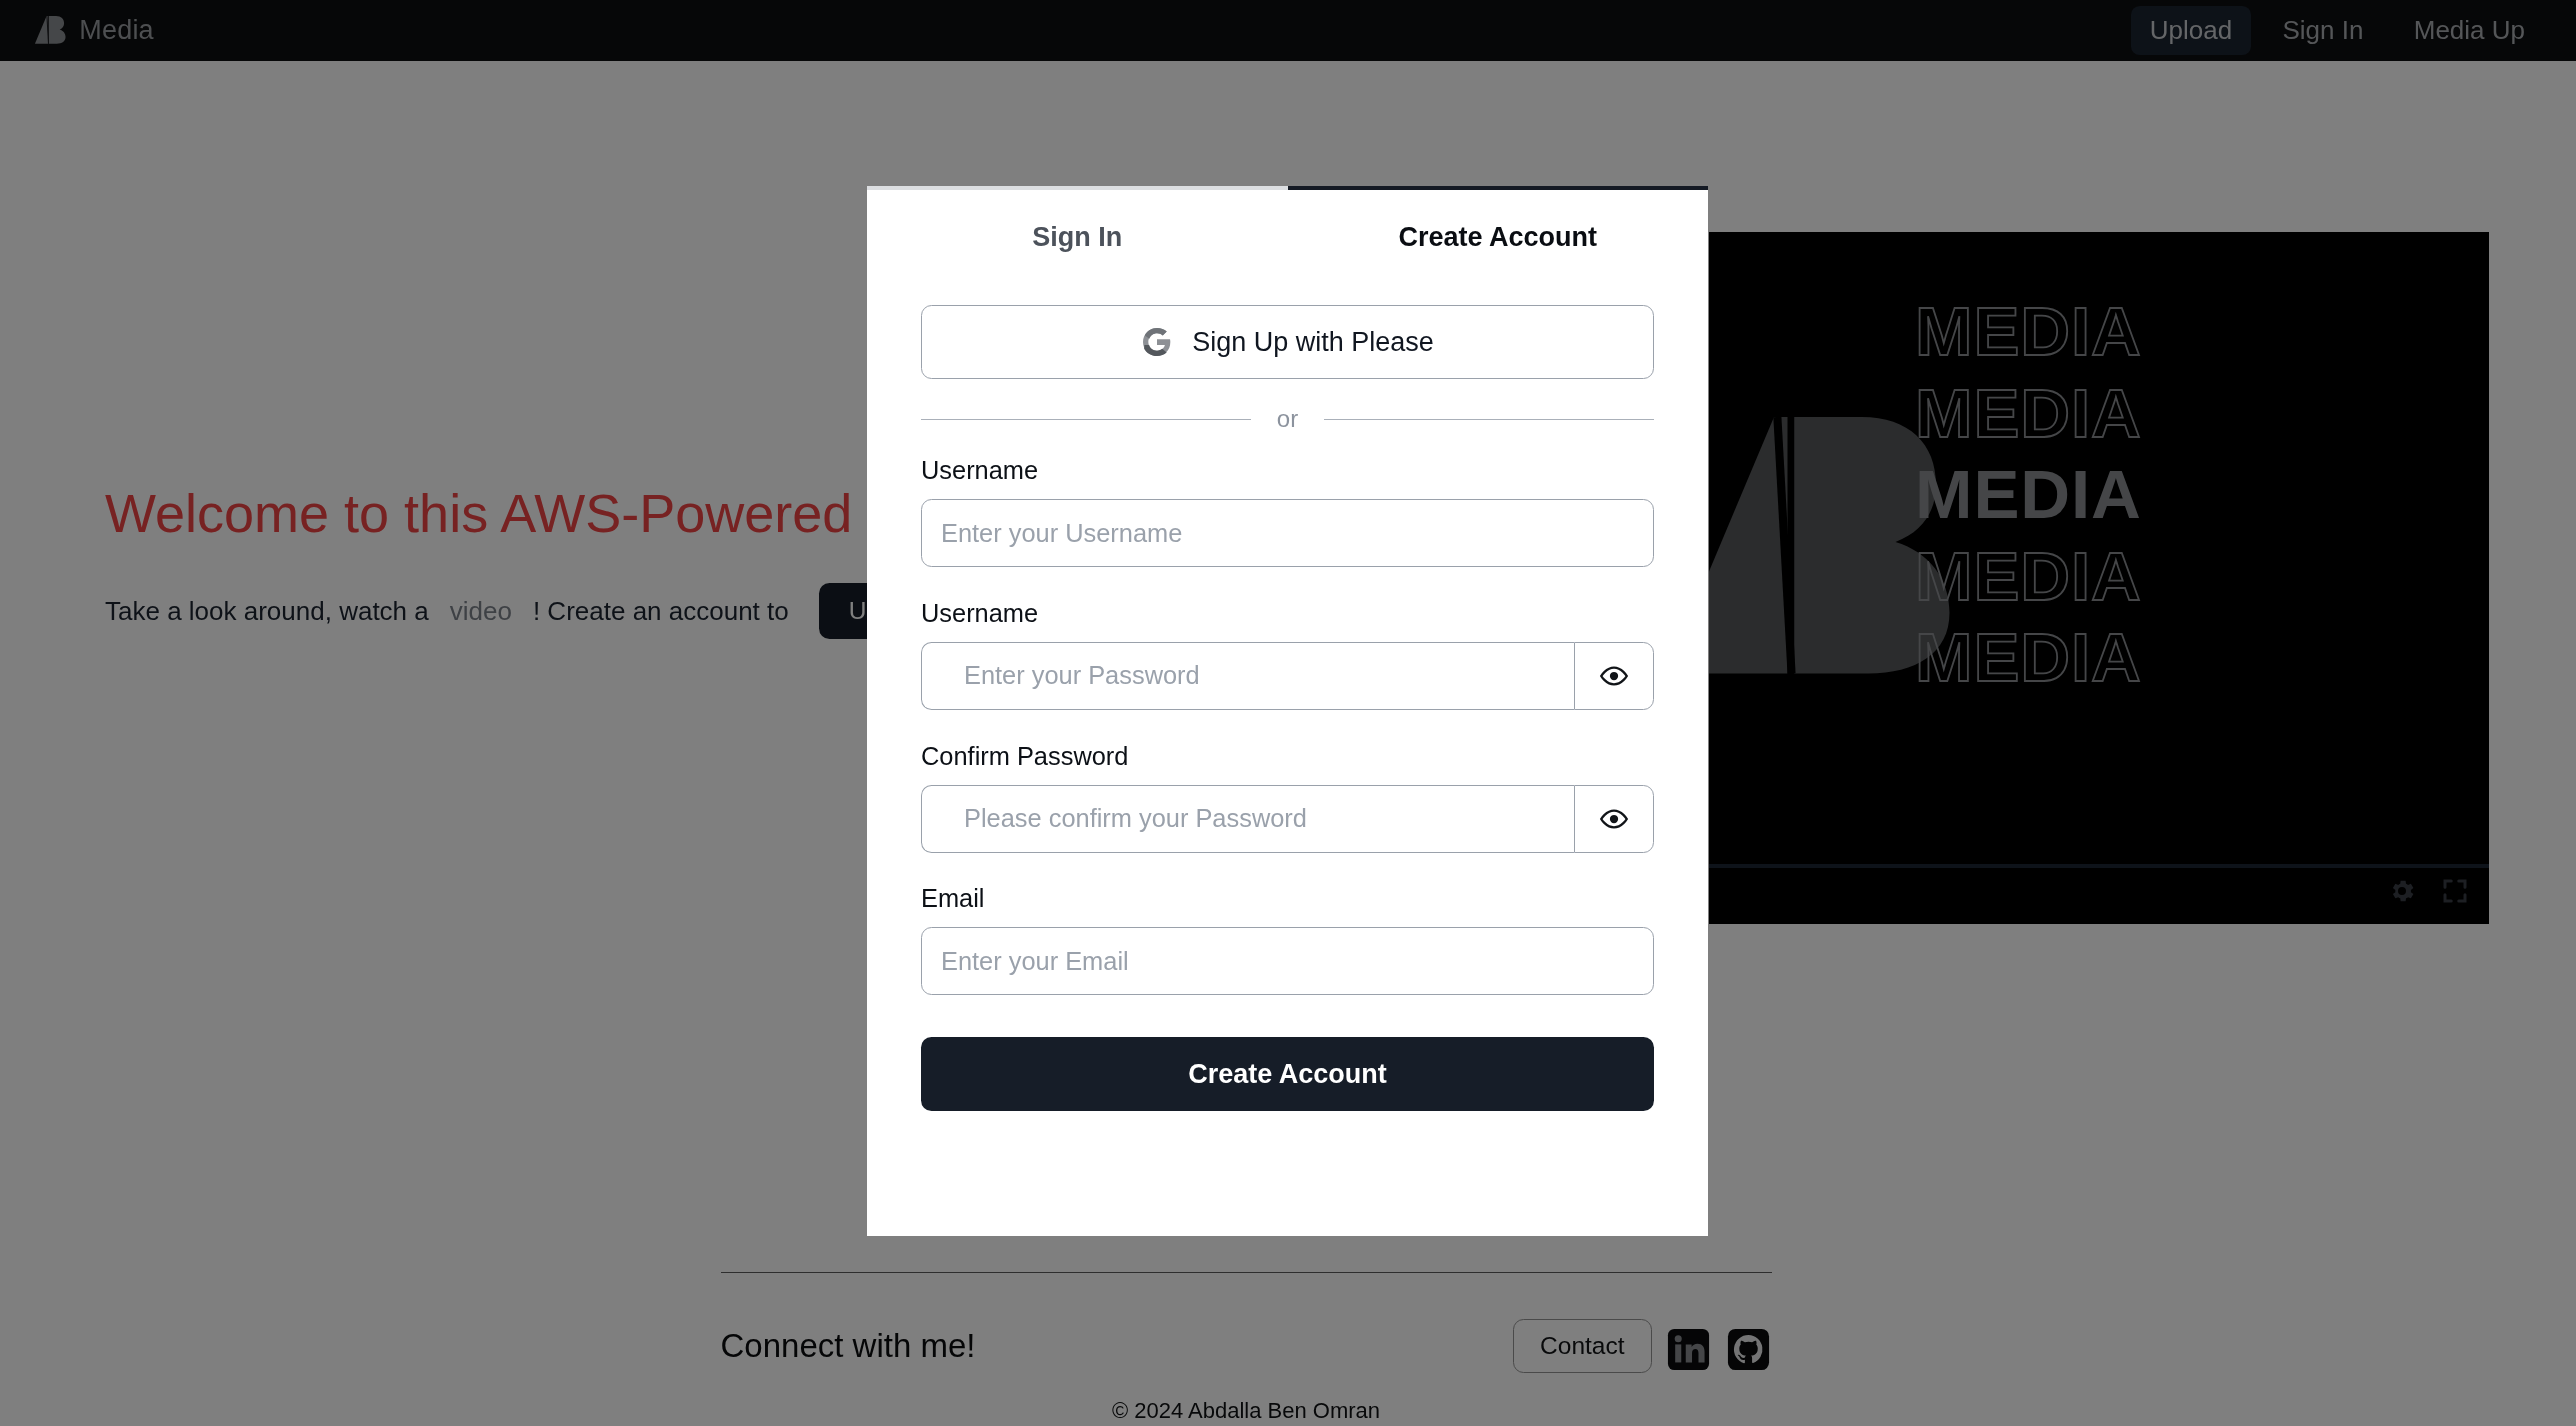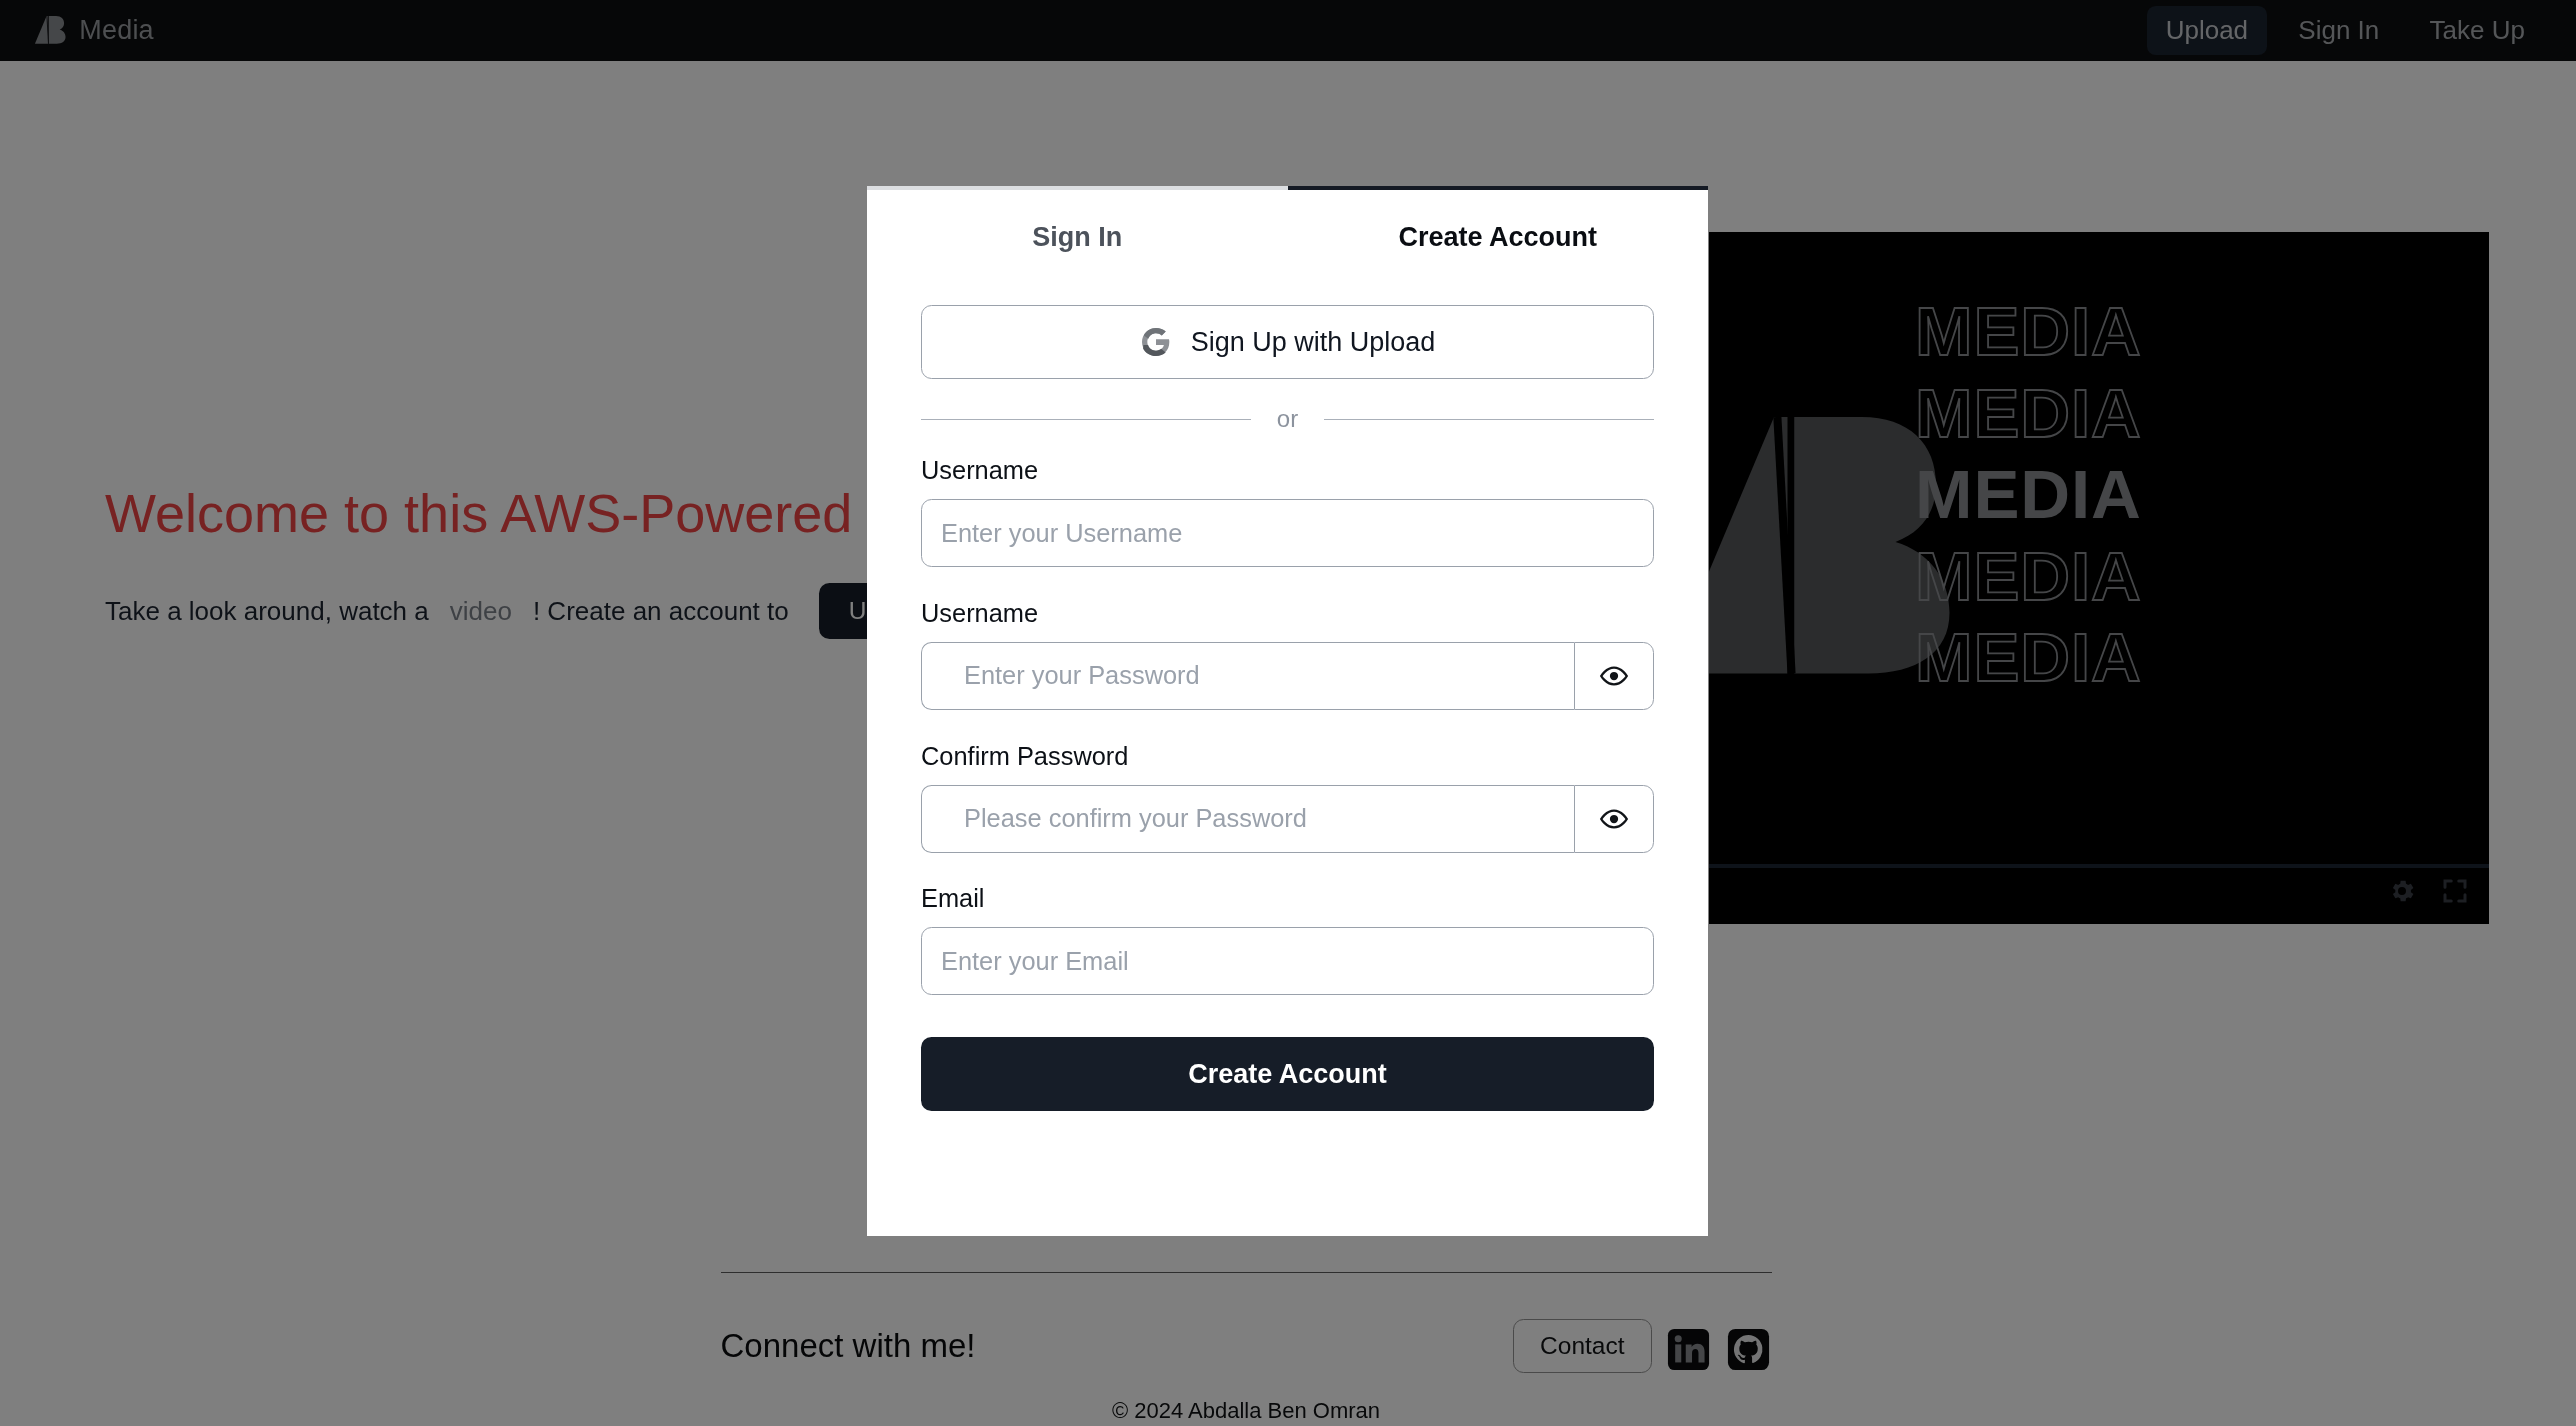--- a/index.html
+++ b/index.html
@@ -355,21 +355,21 @@
           <path d="M4 42 L20 4 L22 4 L22 42 Z" fill="#8b8e92"></path>
           <path d="M23 4 L33 4 C40 4 44 8 44 14 C44 18 42 21 38 22.5 C43 24 46 28 46 33 C46 39 41 42 34 42 L23 42 Z" fill="#8b8e92"></path>
           <path d="M20.5 4 L22.6 42" stroke="#1b1d20" stroke-width="1.4" fill="none"></path>
         </svg>
       </span>
       <span class="brand-name">Media</span>
     </div>
     <div class="nav-right">
       <a class="nav-link active">Upload</a>
       <a class="nav-link">Sign In</a>
-      <a class="nav-link">Take Up</a>
+      <a class="nav-link">Media Up</a>
     </div>
   </div>
 
   <div class="hero">
     <div class="hero-inner">
       <div class="hero-text">
         <h1 class="hero-title">Welcome to this AWS-Powered</h1>
         <div class="hero-sub">
           <span>Take a look around, watch a</span>
           <span class="link">video</span>
@@ -454,21 +454,21 @@
     <div class="modal-body">
 
       <button class="google-btn">
         <span>
           <svg class="g-icon" viewBox="0 0 48 48">
             <path fill="#8d9095" d="M44.5 20H24v8.5h11.8C34.7 33.6 30 37 24 37c-7.2 0-13-5.8-13-13s5.8-13 13-13c3.3 0 6.3 1.2 8.6 3.3l6-6C34.9 4.9 29.8 3 24 3 12.4 3 3 12.4 3 24s9.4 21 21 21c10.5 0 20-7.6 20-21 0-1.3-.2-2.7-.5-4z"></path>
             <path fill="#6f7378" d="M24 11c3.3 0 6.3 1.2 8.6 3.3l6-6C34.9 4.9 29.8 3 24 3 16 3 9.1 7.5 5.7 14.1l7 5.1C14.4 14.3 18.8 11 24 11z"></path>
             <path fill="#53575c" d="M24 45c5.7 0 10.8-1.9 14.5-5.2l-6.7-5.5C29.9 35.7 27.1 37 24 37c-6 0-10.7-3.4-11.8-8.5H5.1l-.4 5.6C8.1 40.6 15.5 45 24 45z"></path>
           </svg>
         </span>
-        <span>Sign Up with Upload</span>
+        <span>Sign Up with Please</span>
       </button>
 
       <div class="or-row">
         <div class="or-line"></div>
         <div class="or-text">or</div>
         <div class="or-line"></div>
       </div>
 
       
       <div class="field">

